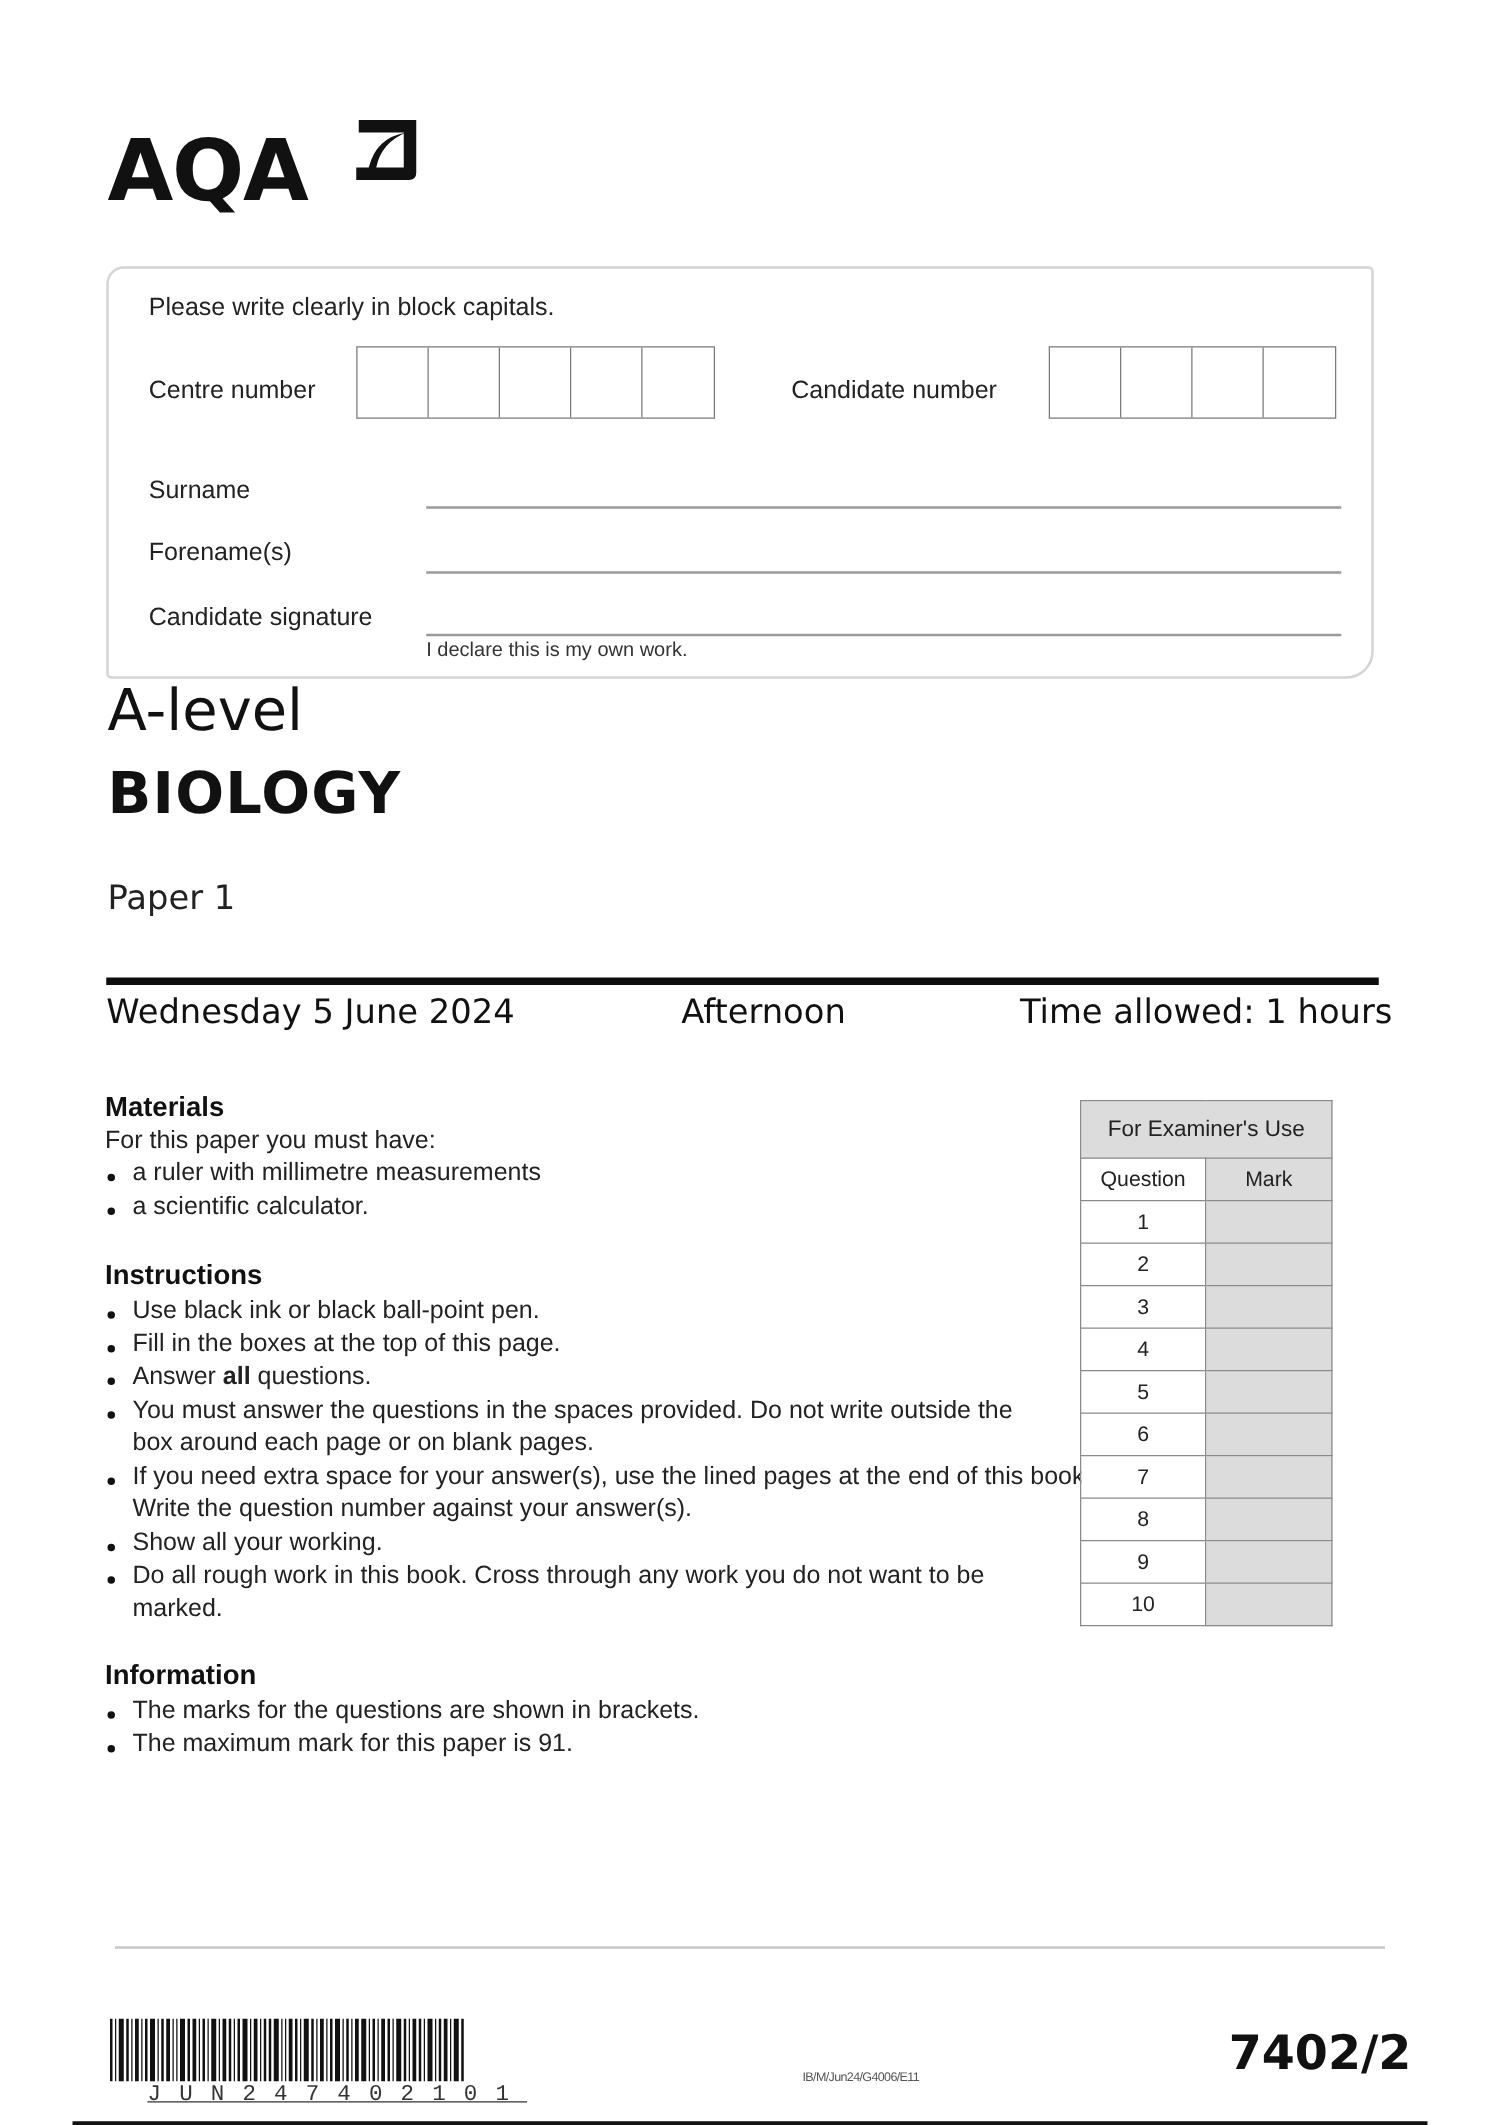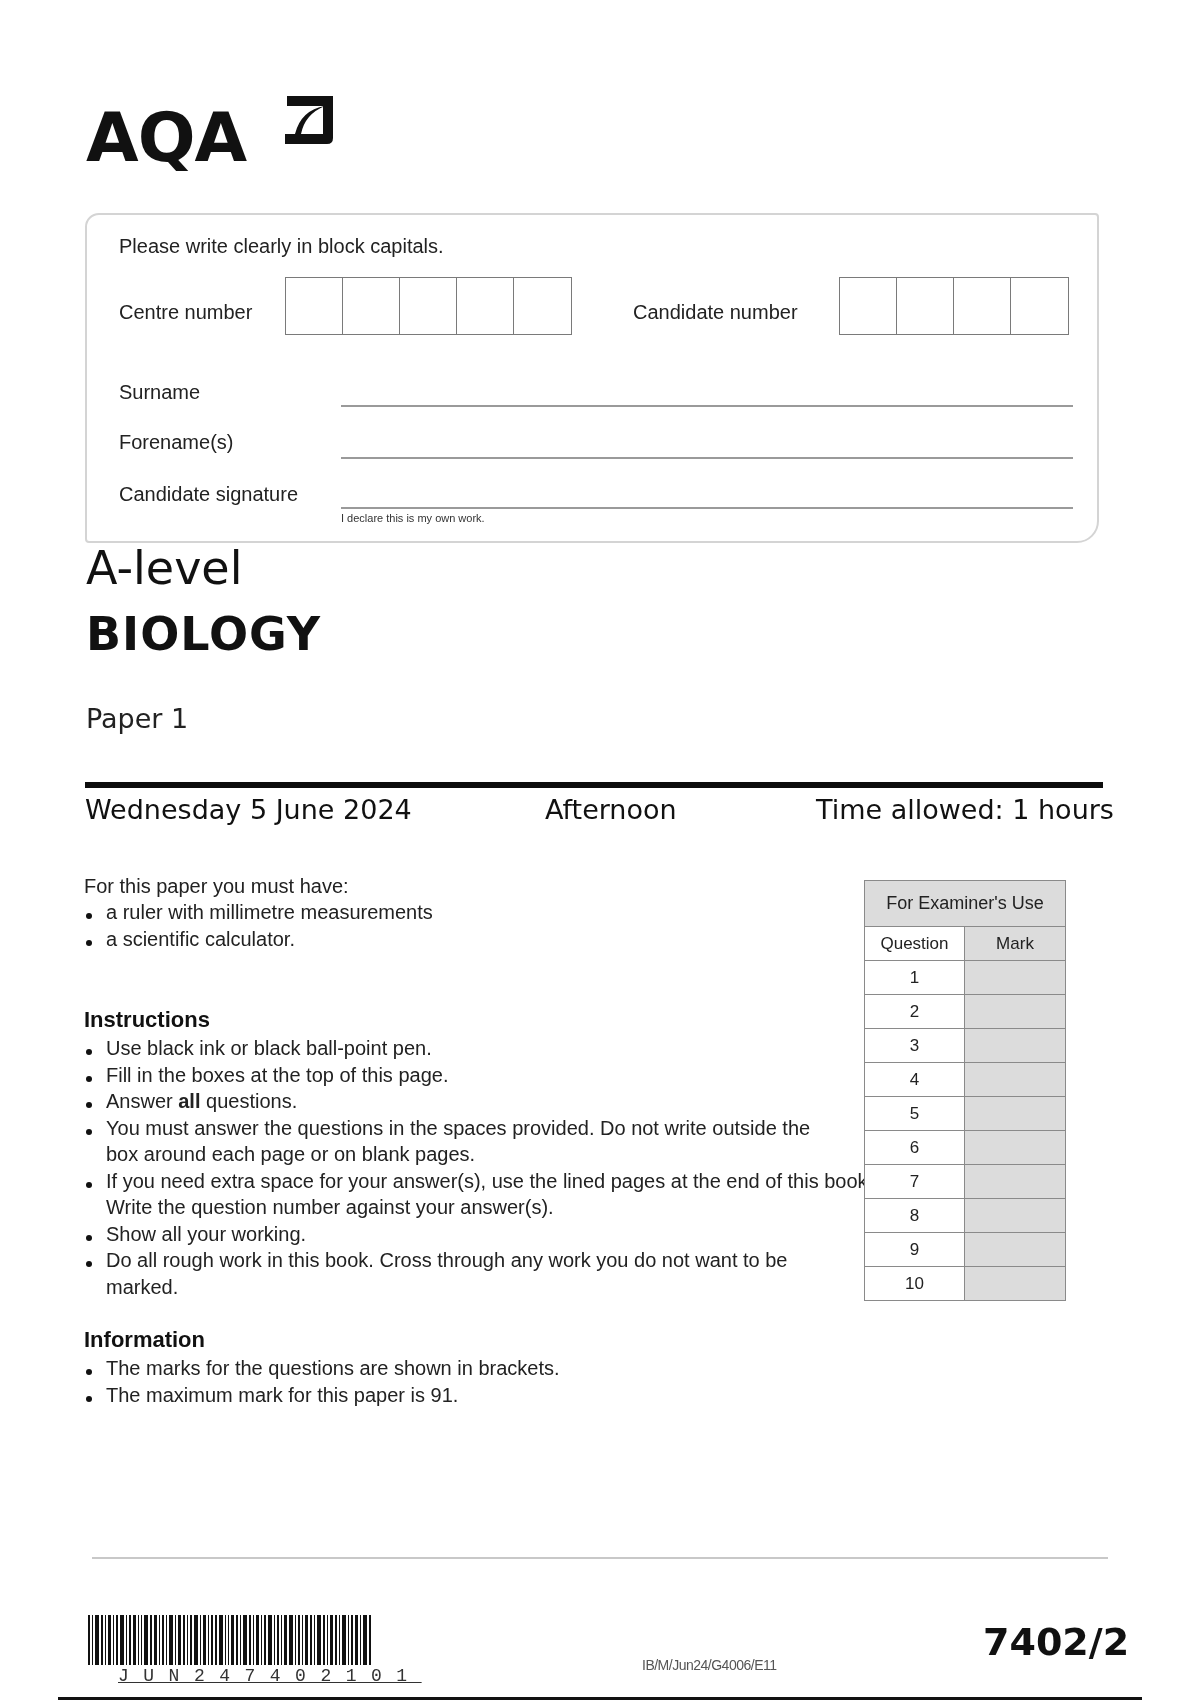--- a/index.html
+++ b/index.html
@@ -13,21 +13,21 @@
     .logo-text { position: absolute; left: 0; top: 12px; font-family: "DejaVu Sans", sans-serif; font-weight: bold; font-size: 68px; letter-spacing: -1px; color: #111; line-height: 1; }
     .logo-mark { position: absolute; left: 197px; top: 2px; width: 52px; height: 52px; }
 
     
     .cand-box { left: 85px; top: 213px; width: 1014px; height: 330px; border: 2px solid #d4d4d4; border-radius: 4px 4px 22px 4px; border-top-left-radius: 14px; }
     .cand-box .lbl { position: absolute; font-size: 20px; color: #222; }
     .boxes { position: absolute; display: flex; border: 1.5px solid #7a7a7a; height: 58px; }
     .boxes .cell { width: 57px; height: 100%; border-right: 1.5px solid #7a7a7a; }
     .boxes .cell:last-child { border-right: none; }
     .line { position: absolute; height: 2px; background: #9a9a9a; }
-    .declare { position: absolute; font-size: 11px; color: #333; }
+    .declare { position: absolute; font-size: 16px; color: #333; }
 
     
     .alevel { left: 86px; top: 541px; font-family: "DejaVu Sans", sans-serif; font-size: 46px; color: #111; }
     .subject { left: 86px; top: 607px; font-family: "DejaVu Sans", sans-serif; font-weight: bold; font-size: 46px; color: #111; letter-spacing: 1px; }
     .paper { left: 86px; top: 703px; font-family: "DejaVu Sans", sans-serif; font-size: 27px; color: #222; }
 
     .rule-thick { left: 85px; top: 782px; width: 1018px; height: 6px; background: #0d0d0d; }
     .dateline { top: 794px; font-family: "DejaVu Sans", sans-serif; font-size: 27px; color: #111; }
 
     
@@ -45,21 +45,21 @@
     .exam .m { background: #dcdcdc; }
     .exam .total td { border: 2.5px solid #555; height: 42px; }
     .exam .total .q { background: #dcdcdc; font-weight: bold; font-size: 20px; }
 
     .rule-thin { left: 92px; top: 1557px; width: 1016px; height: 2px; background: #c8c8c8; }
 
     
     .barcode { left: 88px; top: 1615px; width: 385px; height: 50px; display: flex; align-items: stretch; }
     .barcode span { display: block; background: #111; margin-right: 2px; }
     .barcode-text { left: 118px; top: 1666px; font-family: "Liberation Mono", monospace; font-size: 18px; letter-spacing: 14.5px; color: #333; text-decoration: underline; }
-    .ref { left: 642px; top: 1657px; font-size: 14px; color: #555; letter-spacing: -0.5px; }
+    .ref { left: 642px; top: 1657px; font-size: 10px; color: #555; letter-spacing: -0.5px; }
     .code { left: 983px; top: 1620px; font-family: "DejaVu Sans", sans-serif; font-weight: bold; font-size: 38px; color: #111; }
     .rule-bottom { left: 58px; top: 1697px; width: 1084px; height: 3px; background: #111; }
   </style>
 </head>
 <body>
 
 <div class="abs logo">
   <span class="logo-text">AQA</span>
   <svg class="logo-mark" viewBox="0 0 52 52">
     <path d="M4 2 H50 V44 Q50 50 44 50 H2 V40 H12 Q18 16 42 12 Q22 20 18 40 H40 V12 H4 Z" fill="#111"></path>
@@ -101,20 +101,21 @@
 <div class="abs alevel">A-level</div>
 <div class="abs subject">BIOLOGY</div>
 <div class="abs paper">Paper 1</div>
 
 <div class="abs rule-thick"></div>
 <div class="abs dateline" style="left:85px;">Wednesday 5 June 2024</div>
 <div class="abs dateline" style="left:545px;">Afternoon</div>
 <div class="abs dateline" style="left:816px;">Time allowed: 1 hours</div>
 
 <div class="abs" style="left:84px; top:873px; width:780px;">
+  <div class="sec-title">Materials</div>
   <div class="para" style="margin-top:2px;">For this paper you must have:</div>
   <ul class="bul" style="margin-top:1px;">
     <li>a ruler with millimetre measurements</li>
     <li>a scientific calculator.</li>
   </ul>
 </div>
 
 <div class="abs" style="left:84px; top:1007px; width:790px;">
   <div class="sec-title">Instructions</div>
   <ul class="bul" style="margin-top:2px;">

